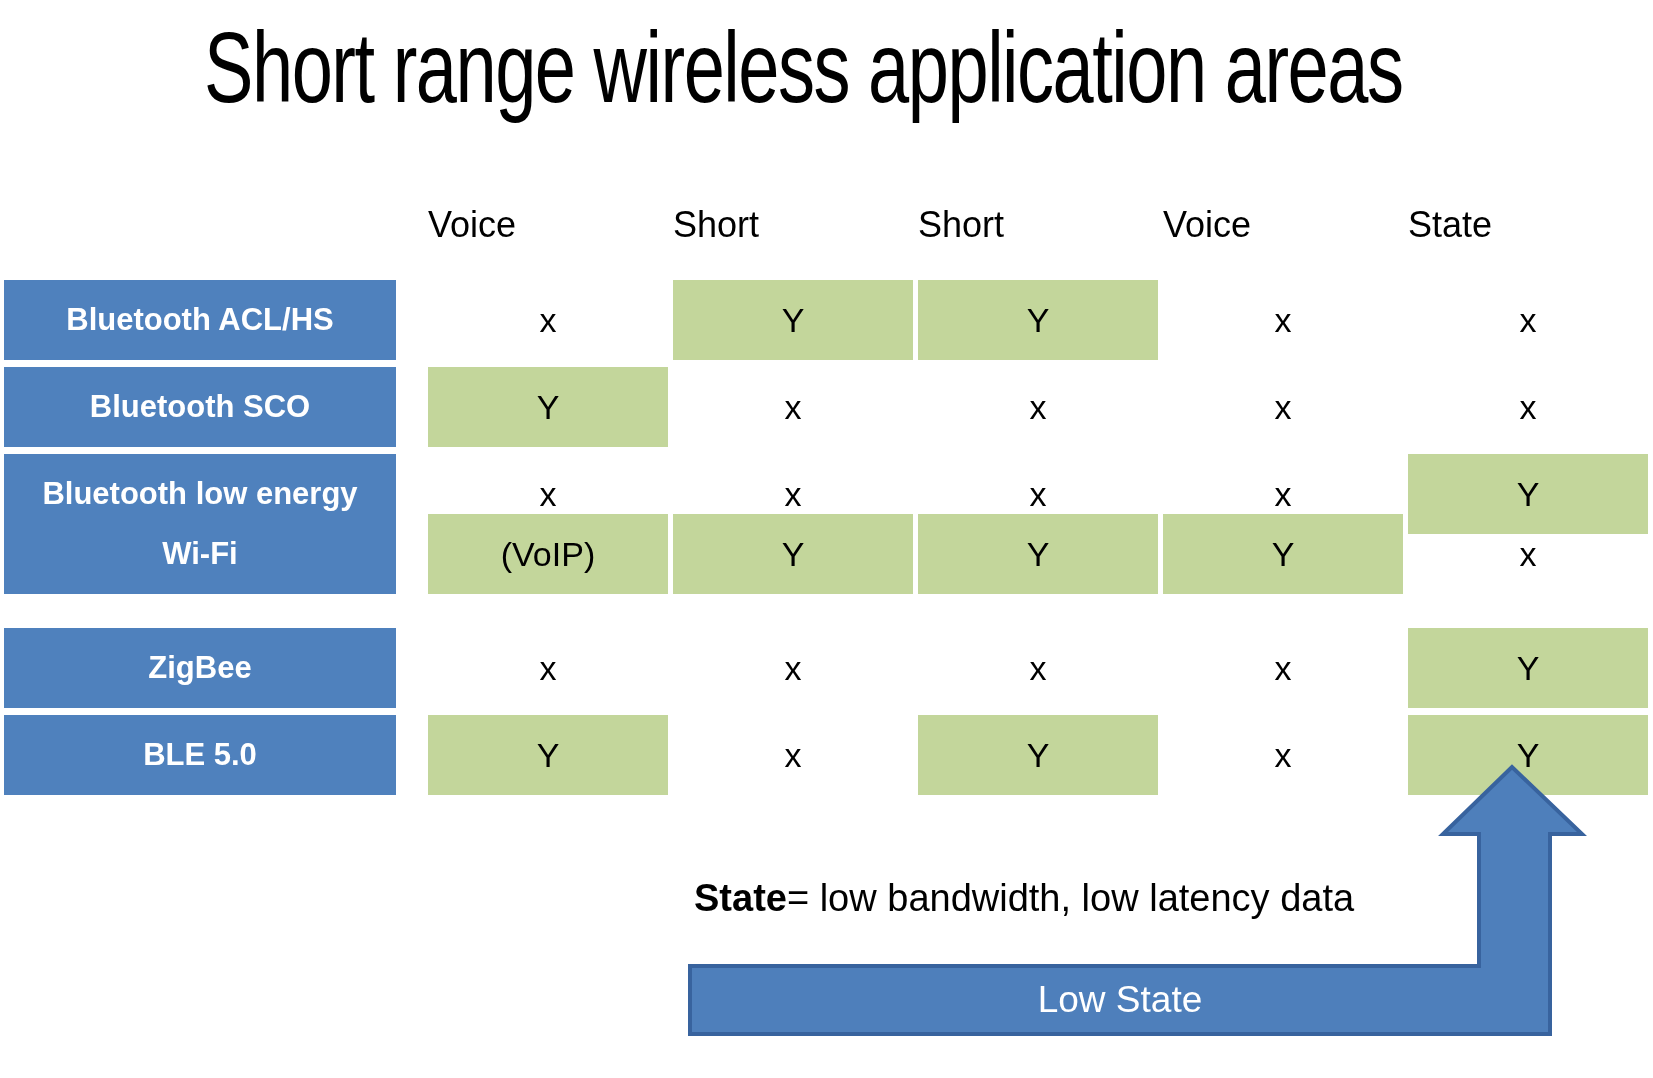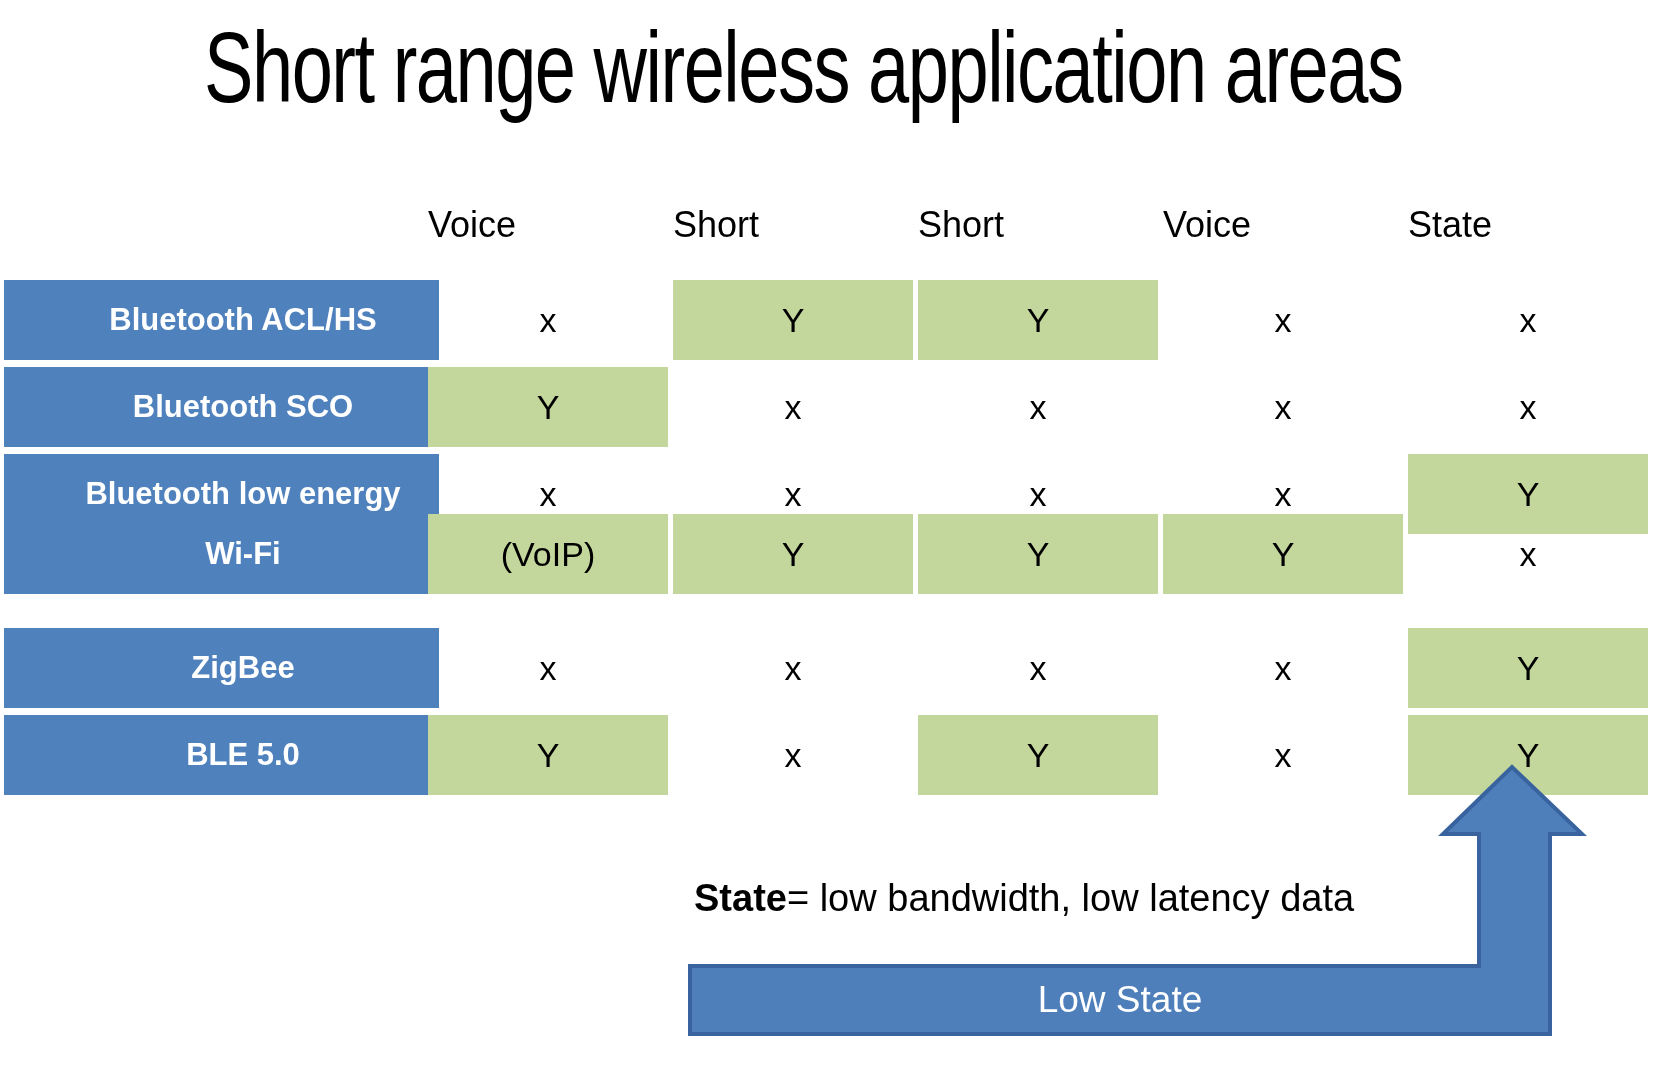--- a/index.html
+++ b/index.html
@@ -19,21 +19,21 @@
     letter-spacing:-2px;white-space:nowrap;
     transform:scaleX(0.74);transform-origin:50% 50%;
   }
   .header{
     position:absolute;top:202px;width:240px;height:46px;line-height:46px;
     text-align:left;font-size:36px;
   }
   .rowlabel{
     position:absolute;left:4px;width:392px;height:80px;
     background:var(--row-label-bg);color:#fff;font-weight:bold;font-size:31px;
-    display:flex;align-items:center;justify-content:center;white-space:nowrap;padding-left:43px;
+    display:flex;align-items:center;justify-content:center;white-space:nowrap;
   }
   .cell{
     position:absolute;width:240px;height:80px;line-height:80px;
     text-align:center;font-size:34px;background:transparent;
   }
   .cell.green{background:var(--highlight-bg);}
   .col0{left:428px}.col1{left:673px}.col2{left:918px}.col3{left:1163px}.col4{left:1408px}
   .row0{top:280px}.row1{top:367px}.row2{top:454px}.row3{top:514px}.row4{top:628px}.row5{top:715px}
   .note{
     position:absolute;left:694px;top:874px;font-size:38px;line-height:48px;white-space:nowrap;

